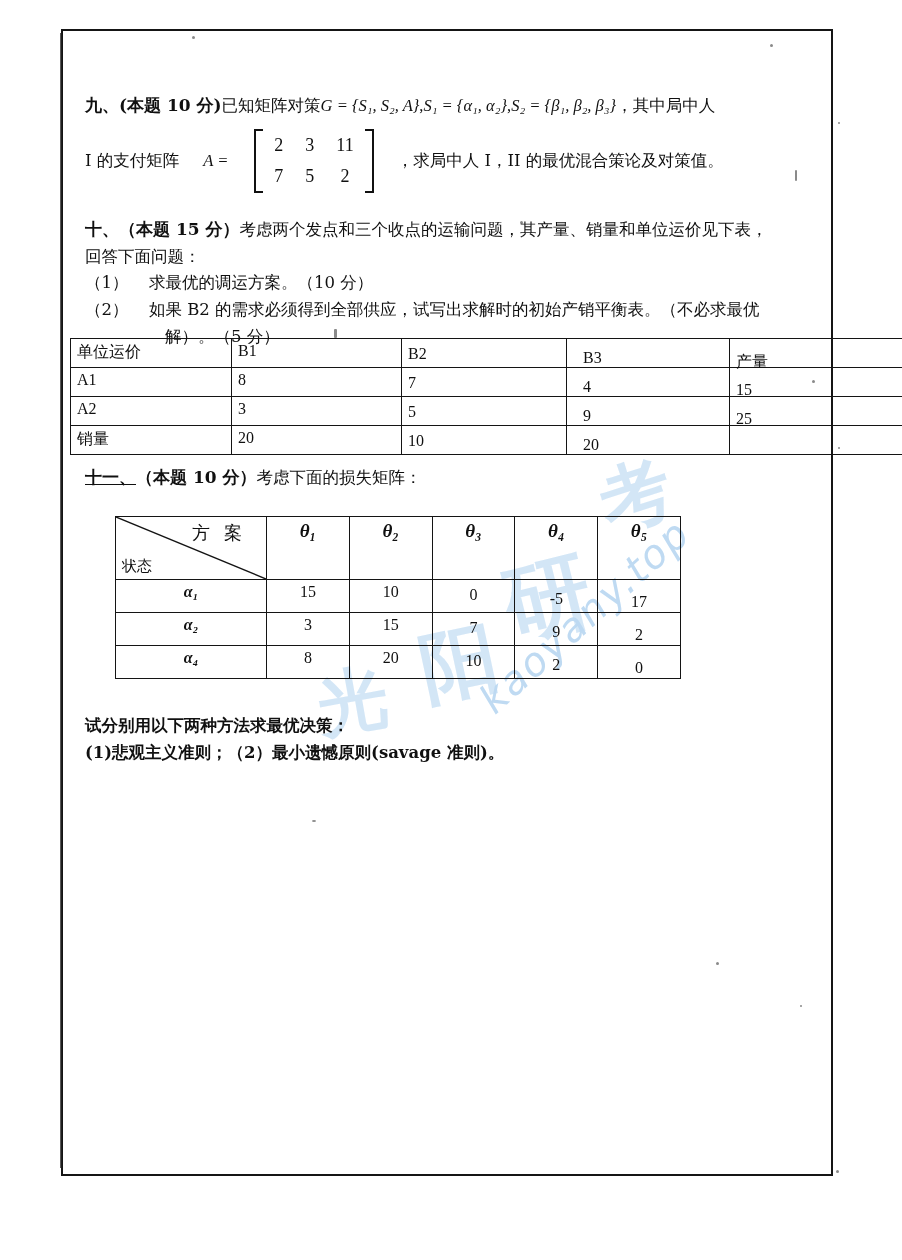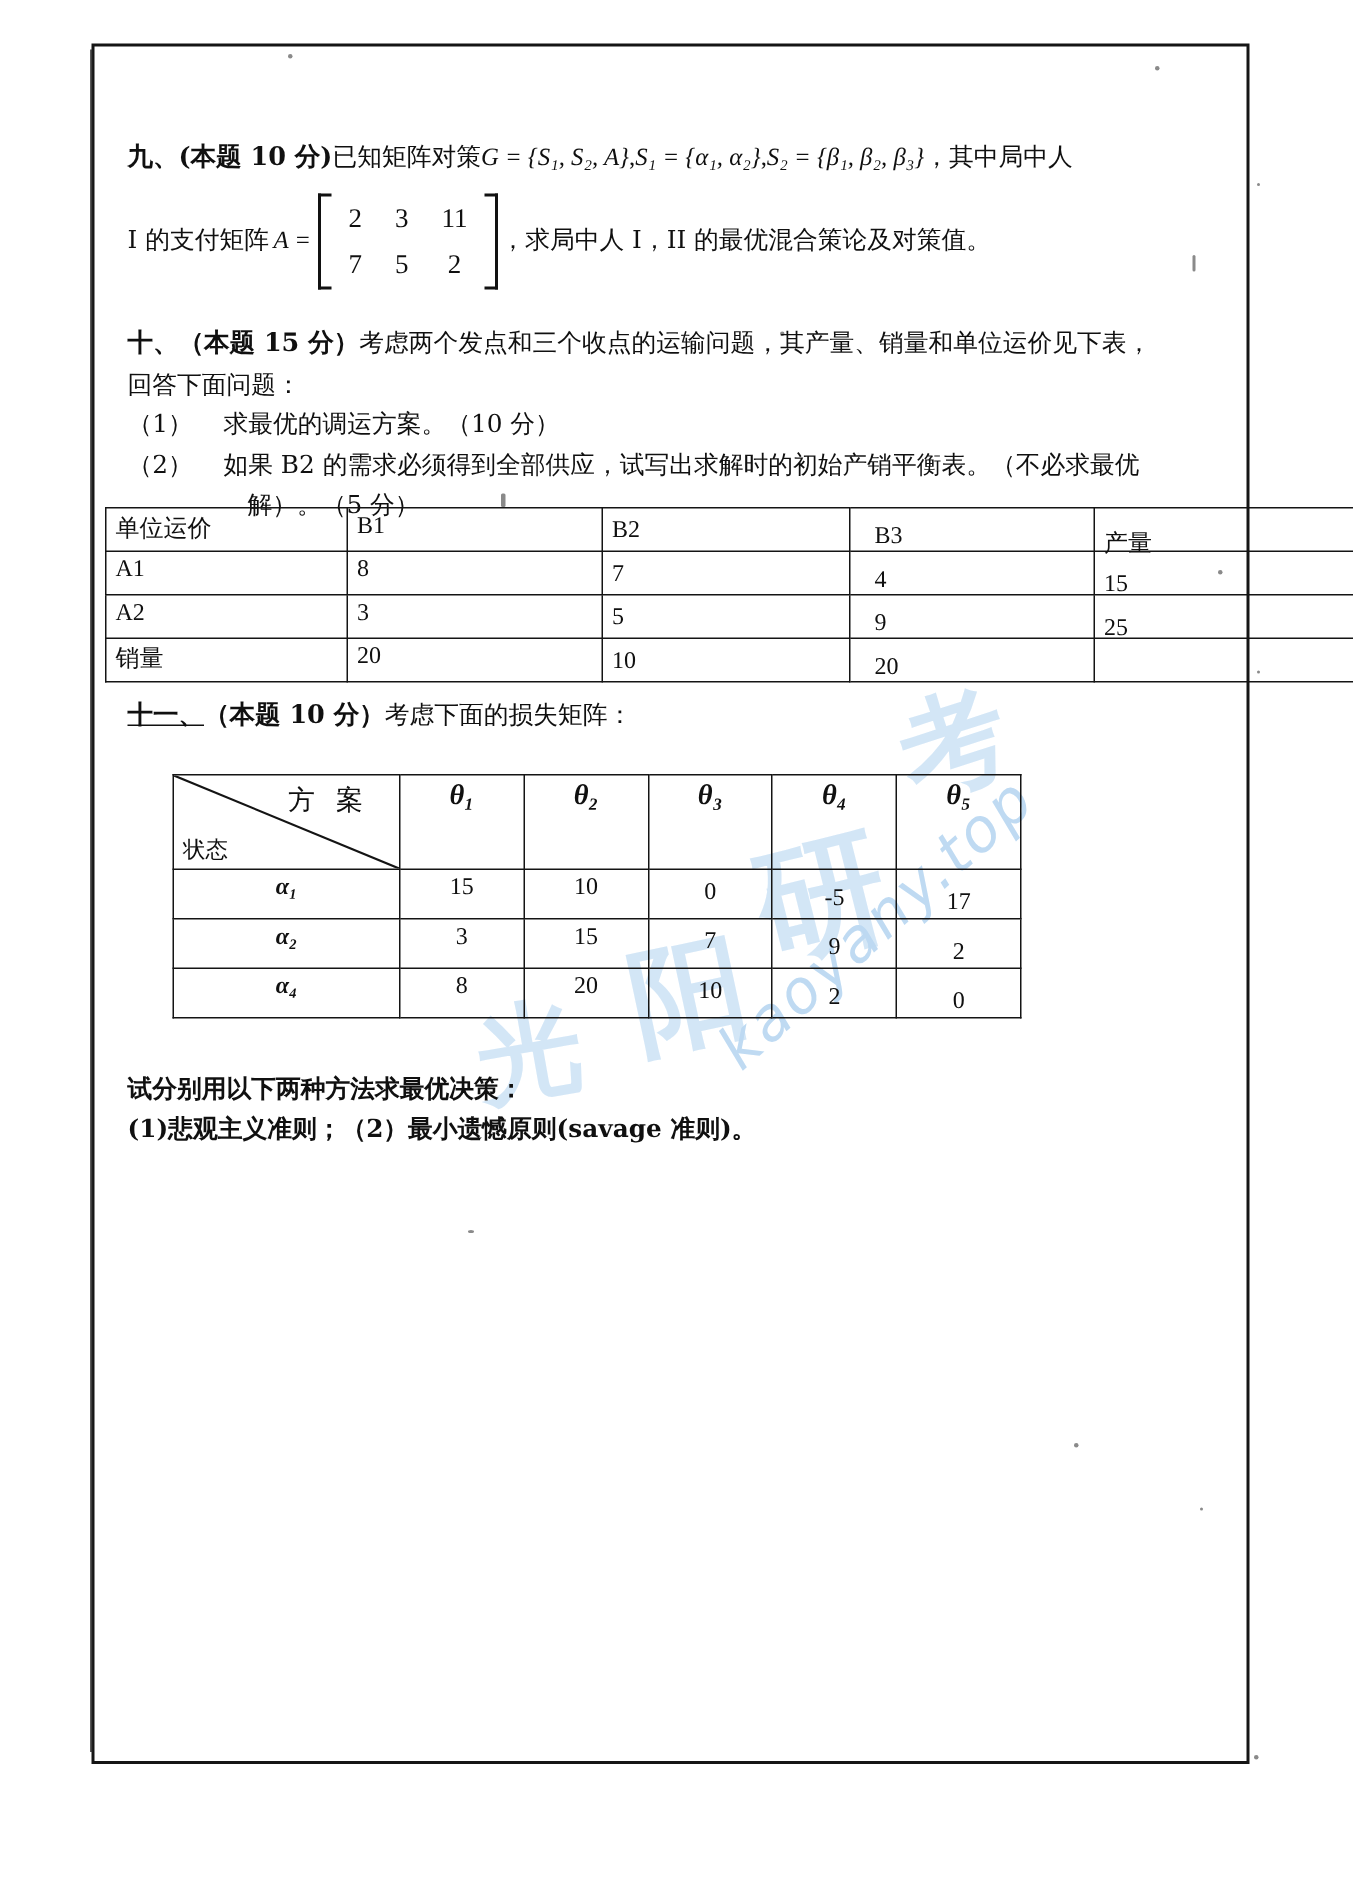--- a/index.html
+++ b/index.html
@@ -223,21 +223,21 @@
 <div class="speck" style="left:716px;top:962px;width:3px;height:3px;"></div>
 <div class="speck" style="left:836px;top:1170px;width:3px;height:3px;"></div>
 <div class="speck" style="left:800px;top:1005px;width:2px;height:2px;"></div>
 
 <div id="content">
 
   <div class="blk" style="left:85px; top:92px; width:800px;">
     <div class="q-line">
       <span class="hdr cjk">九、</span><span class="hdr cjk">(本题 10 分)</span><span class="cjk">已知矩阵对策</span><span class="mathi">G = {S₁, S₂, A}</span><span>,</span><span class="mathi">S₁ = {α₁, α₂}</span><span>,</span><span class="mathi">S₂ = {β₁, β₂, β₃}</span><span class="cjk">，其中局中人</span>
     </div>
-    <div class="q-line" style="margin-top:9px; display:flex; align-items:center;">
+    <div class="q-line" style="margin-top:9px; display:flex; align-items:center;gap:21px;">
       <span class="cjk">I 的支付矩阵</span>
       <span class="mathi" style="margin:0 3px;">A =</span>
       <span class="matrix-wrap">
         <table class="mat">
           <tbody>
               <tr>
             <td>2</td>
             <td>3</td>
             <td>11</td>
           </tr>

